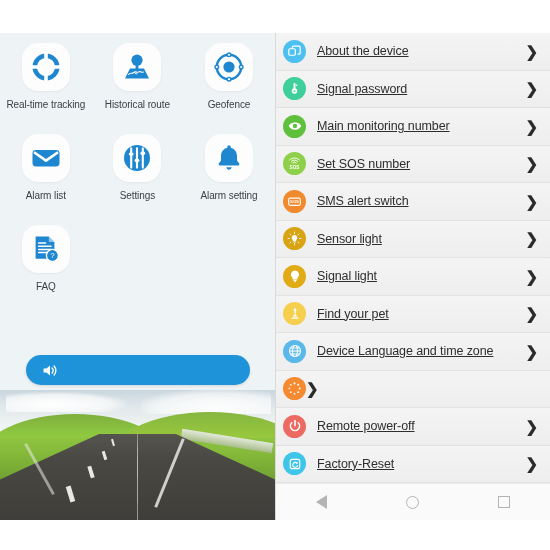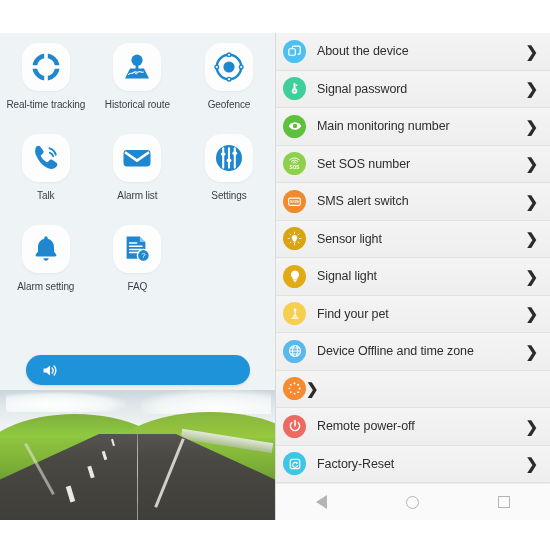--- a/index.html
+++ b/index.html
@@ -190,20 +190,21 @@
     justify-content: center;
     color: #fff;
   }
   .menu-label {
     flex: 1;
     margin-left: 11px;
     font-size: 12.5px;
     color: #2e2e2e;
     letter-spacing: -0.1px;
     white-space: nowrap;
+    text-decoration: underline;
   }
   .menu-chevron {
     flex: 0 0 auto;
     font-size: 15px;
     font-weight: bold;
     color: #2b2b2b;
     line-height: 1;
     font-family: "Liberation Sans", sans-serif;
   }
 
@@ -322,32 +323,20 @@
               <circle cx="15" cy="27.2" r="1.1" fill="#ffffff"></circle>
               <circle cx="2.8" cy="15" r="1.1" fill="#ffffff"></circle>
               <circle cx="27.2" cy="15" r="1.1" fill="#ffffff"></circle>
             </svg>
           </span>
         </div>
         <div class="app-label">Geofence</div>
       </div>
 
 
-      <div class="app-cell">
-        <div class="app-tile">
-          <span>
-            <svg width="30" height="30" viewBox="0 0 30 30">
-              <path d="M5.4 3.6c1.5-1.3 3.1-1.1 4.1.3l2.6 3.6c.9 1.2.6 2.3-.5 3.3l-1.3 1.2c-.5.5-.5.9-.2 1.6.9 2 3.1 4.3 5.2 5.4.8.4 1.2.3 1.7-.2l1.2-1.3c1-1.1 2.1-1.4 3.3-.6l3.6 2.5c1.5 1 1.7 2.7.4 4.2-2.1 2.4-5 3-8.2 1.7-4.6-1.9-9-6.2-11.1-10.8C4 11.1 3.3 7.2 5.4 3.6z" fill="#1f87d0"></path>
-              <path d="M18.6 5.4a9.6 9.6 0 0 1 6.2 6.2" stroke="#1f87d0" stroke-width="2" fill="none" stroke-linecap="round"></path>
-              <path d="M18.9 9.9a5.3 5.3 0 0 1 3.2 3.2" stroke="#1f87d0" stroke-width="2" fill="none" stroke-linecap="round"></path>
-            </svg>
-          </span>
-        </div>
-        <div class="app-label">Talk</div>
-      </div>
 
       <div class="app-cell">
         <div class="app-tile">
           <span>
             <svg width="30" height="30" viewBox="0 0 30 30">
               <rect x="1.5" y="7" width="27" height="16.5" rx="3.4" fill="#1f87d0"></rect>
               <path d="M3 9.2 15 17.6 27 9.2" stroke="#ffffff" stroke-width="2.6" fill="none" stroke-linejoin="round"></path>
             </svg>
           </span>
         </div>
@@ -532,21 +521,21 @@
       <div class="menu-row">
         <div class="menu-icon" style="background:#5bb8ea;">
           <svg width="14" height="14" viewBox="0 0 16 16">
               <circle cx="8" cy="8" r="6.3" fill="none" stroke="#fff" stroke-width="1.3"></circle>
               <ellipse cx="8" cy="8" rx="2.8" ry="6.3" fill="none" stroke="#fff" stroke-width="1.2"></ellipse>
               <line x1="1.7" y1="8" x2="14.3" y2="8" stroke="#fff" stroke-width="1.2"></line>
               <line x1="2.8" y1="4.6" x2="13.2" y2="4.6" stroke="#fff" stroke-width="1"></line>
               <line x1="2.8" y1="11.4" x2="13.2" y2="11.4" stroke="#fff" stroke-width="1"></line>
             </svg>
         </div>
-        <div class="menu-label">Device Offline and time zone</div>
+        <div class="menu-label">Device Language and time zone</div>
         <div class="menu-chevron">❯</div>
       </div>
 
       <div class="menu-row">
         <div class="menu-icon" style="background:#f58a30;">
           <svg width="15" height="15" viewBox="0 0 18 18">
             <g fill="#fff">
               <circle cx="9" cy="2.8" r="1.25"></circle>
                 <circle cx="13.4" cy="4.6" r="1.2"></circle>
               <circle cx="15.2" cy="9" r="1.15"></circle>

